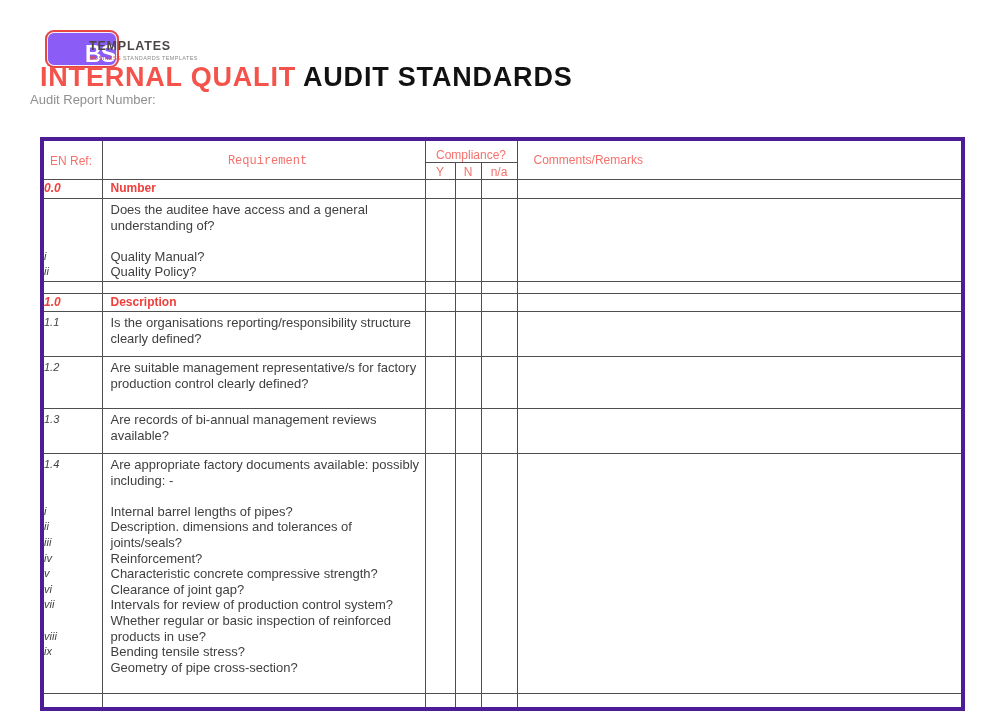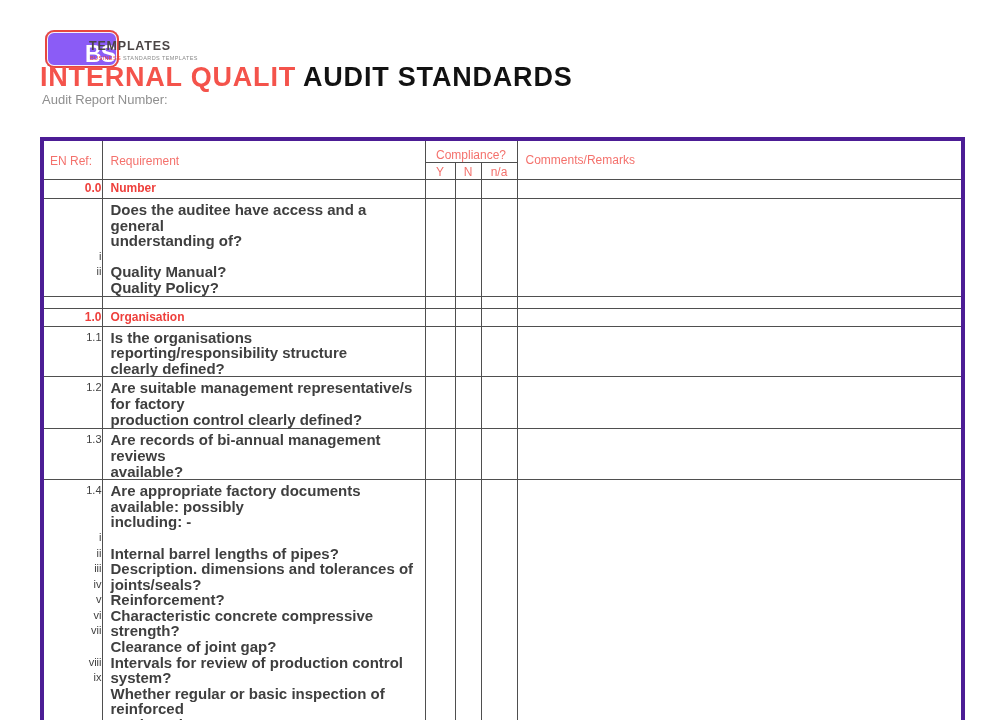--- a/index.html
+++ b/index.html
@@ -32,21 +32,21 @@
     font-size:5.5px;letter-spacing:.4px;color:#8a8a8a;
   }
   .brand-tagline .tag-red{color:#e8473f;}
   .page-title{
     position:absolute;left:40px;top:62px;
     font-size:27px;font-weight:800;letter-spacing:.8px;white-space:nowrap;
   }
   .title-red{color:#f4534b;margin-top:28px;}
   .title-black{color:#121212;margin-left:7px;}
   .audit-report-label{
-    position:absolute;left:42px;top:92px;
+    position:absolute;left:30px;top:92px;
     font-size:13px;color:#8f8f8f;
   }
   
   .table-wrap{position:absolute;left:40px;top:117px;}
   table{
     border-collapse:collapse;table-layout:fixed;width:921px;
     border:4px solid #4c1d95;
     margin-top:20px;
   }
   td,th{
@@ -54,35 +54,35 @@
     vertical-align:top;
     padding:0;
     font-weight:normal;
     overflow:hidden;
   }
   
   tr.hrow1{height:14px;}
   tr.hrow2{height:17px;}
   th{color:#f4716c;font-size:12px;}
   .th-enref{text-align:left;padding:1px 0 0 6px;vertical-align:middle;}
-  .th-req{text-align:left;padding:1px 0 0 8px;vertical-align:middle;}
+  .th-req{text-align:center;padding:1px 0 0 8px;vertical-align:middle;font-family:Liberation Mono, monospace;}
   .th-compliance{text-align:center;vertical-align:middle;padding-top:7px;}
   .th-sub{text-align:center;vertical-align:middle;padding-top:1px;}
-  .th-comments{text-align:left;vertical-align:middle;padding-left:8px;}
+  .th-comments{text-align:left;vertical-align:middle;padding-left:16px;}
   
   tr.r0{height:19px;} tr.r1{height:83px;} tr.r2{height:12px;}
   tr.r3{height:18px;} tr.r4{height:45px;padding-left:12px;} tr.r5{height:52px;}
   tr.r6{height:45px;} tr.r7{height:240px;} tr.r8{height:15px;}
   .ref-cell{
-    text-align:right;font-size:11px;line-height:15.6px;
-    white-space:pre-line;padding-top:3px;color:#3f3f3f;
+    text-align:left;font-size:11px;line-height:15.6px;
+    white-space:pre-line;padding-top:3px;color:#3f3f3f;font-style:italic;
   }
   .req-cell{
-    font-size:15px;line-height:15.6px;white-space:pre-line;
-    padding:3px 2px 0 8px;color:#3f3f3f;font-weight:bold;
+    font-size:13px;line-height:15.6px;white-space:pre-line;
+    padding:3px 2px 0 8px;color:#3f3f3f;
   }
   tr.section .ref-cell, tr.section .req-cell{
     color:#ee3f3b;font-weight:bold;font-size:12px;padding-top:1px;
   }
   .blank-cell{background:#ffffff;}
 </style>
 </head>
 <body>
 
 <div class="logo-box">
@@ -148,21 +148,21 @@
     <td class="blank-cell"></td>
     <td class="blank-cell"></td>
     <td class="blank-cell"></td>
     <td class="blank-cell"></td>
     <td class="blank-cell"></td>
     <td class="blank-cell"></td>
   </tr>
 
   <tr class="r3 section">
     <td class="ref-cell">1.0</td>
-    <td class="req-cell">Organisation</td>
+    <td class="req-cell">Description</td>
     <td class="blank-cell"></td>
     <td class="blank-cell"></td>
     <td class="blank-cell"></td>
     <td class="blank-cell"></td>
   </tr>
 
   <tr class="r4">
     <td class="ref-cell">1.1</td>
     <td class="req-cell">Is the organisations reporting/responsibility structure
 clearly defined?</td>

